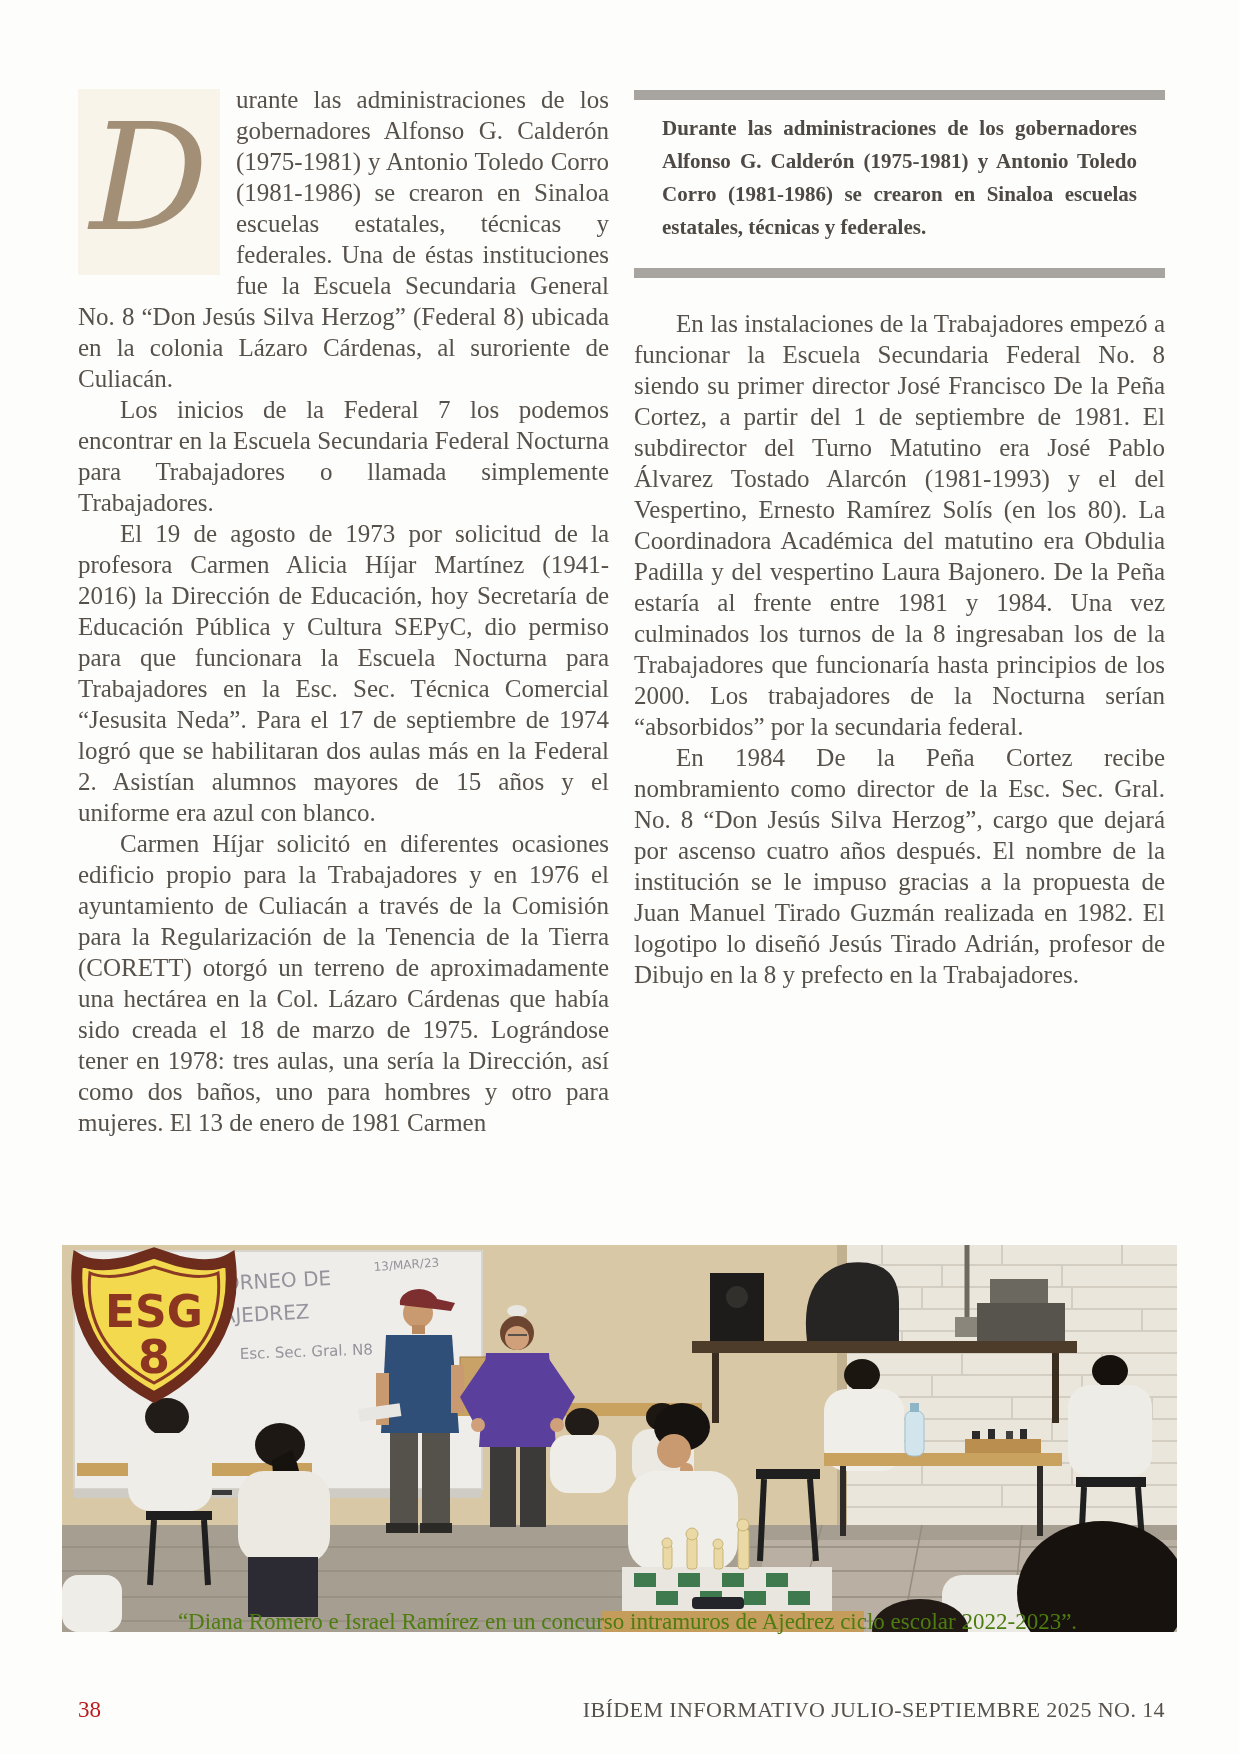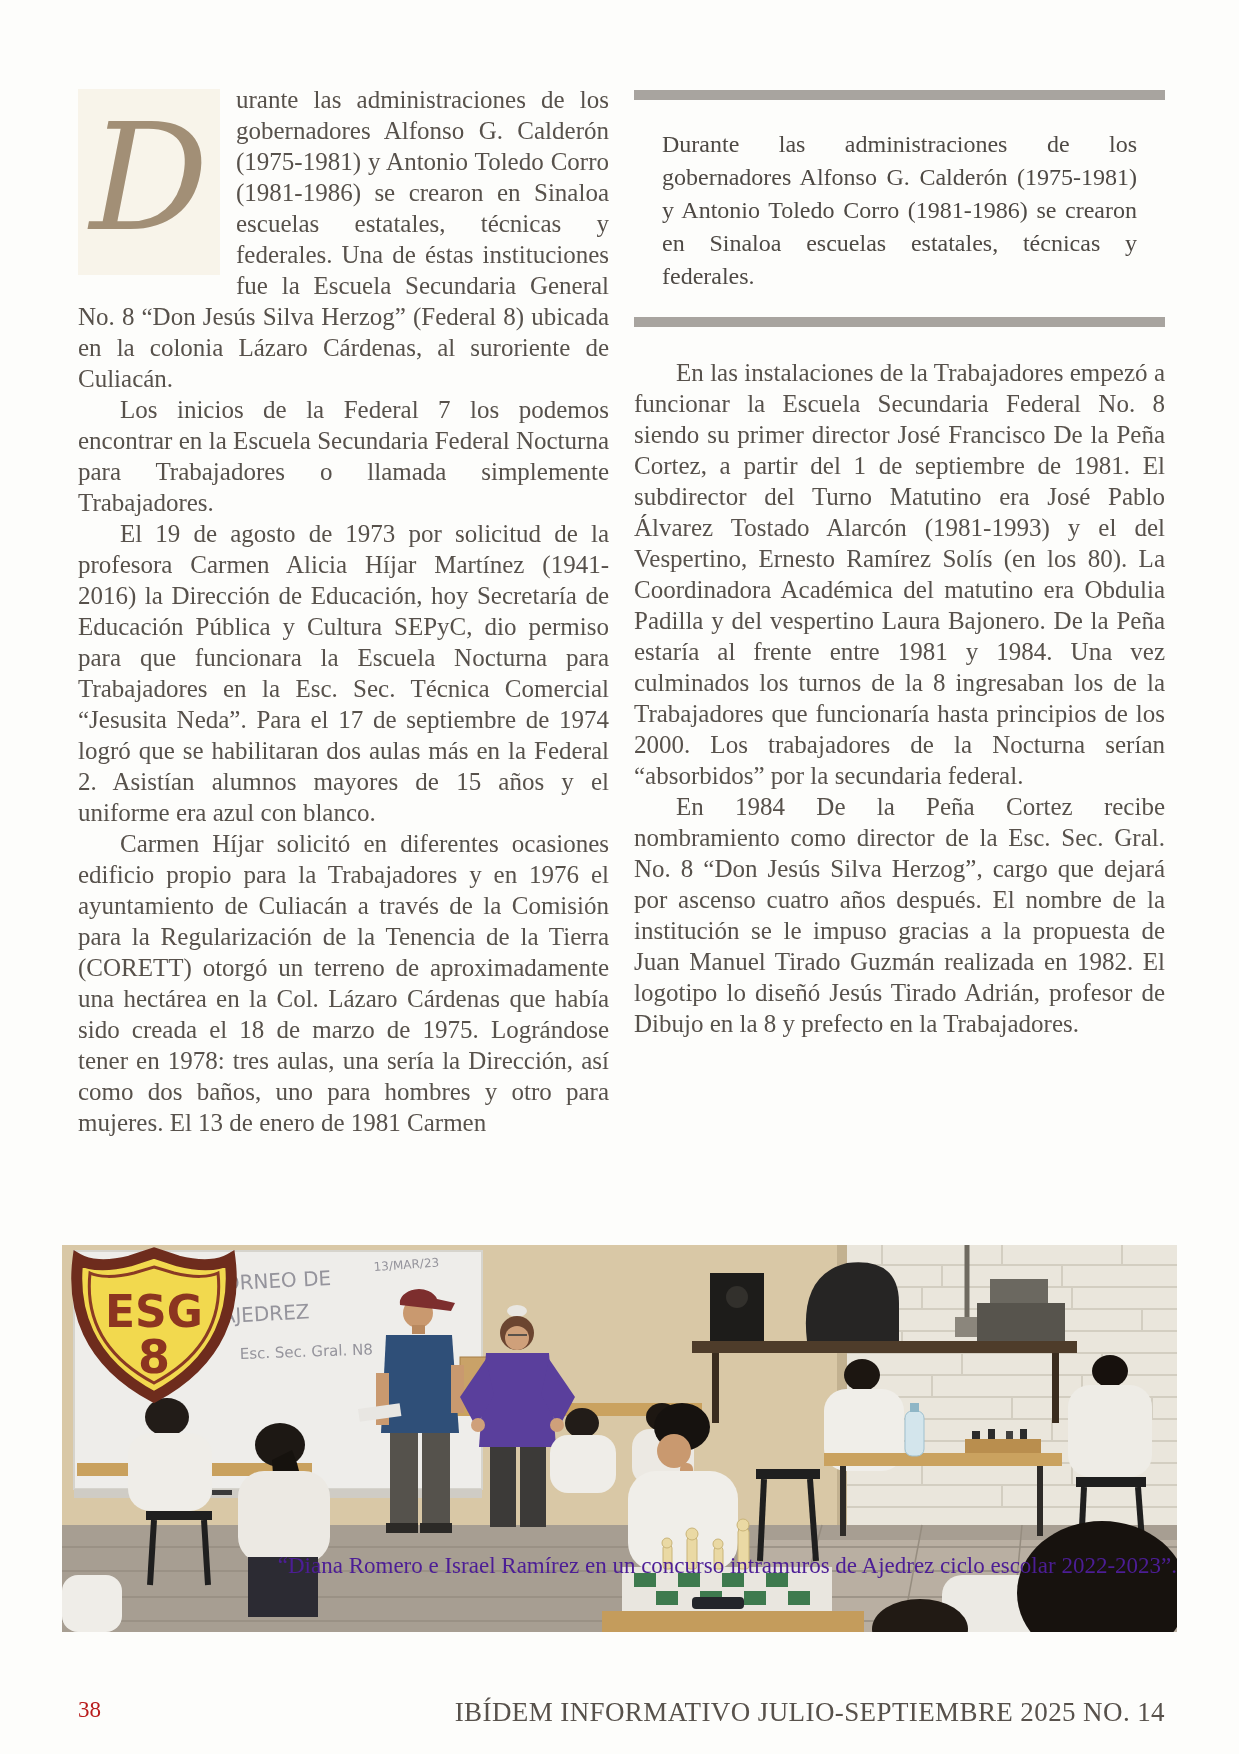--- a/index.html
+++ b/index.html
@@ -23,39 +23,39 @@
     background:#f8f4ea; display:flex; align-items:center; justify-content:center;
   }
   .dropcap-letter {
     font-family:"DejaVu Serif", serif; font-style:italic;
     font-size:148px; line-height:1; color:#a28f76; transform:translateY(-4px);
   }
 
   .pullquote { margin:2px 0 30px 0; }
   .pq-bar { height:10px; background:#a8a49f; }
   .pq-text {
-    font-weight:normal; color:#4e4944; text-align:justify;
-    padding:28px 28px 24px 28px; font-size:24px; line-height:33px;
+    font-weight:bold; color:#4e4944; text-align:justify;
+    padding:12px 28px 24px 28px; font-size:21px; line-height:33px;
   }
 
   .photo {
     position:absolute; left:62px; top:1245px; width:1115px; height:387px;
     background:#d9c8a6;
   }
   .photo svg { display:block; width:100%; height:100%; }
 
   .caption {
-    position:absolute; left:78px; top:1552px; width:1099px;
-    font-size:23px; line-height:28px; color:#4c1d95; text-align:right;
+    position:absolute; left:78px; top:1608px; width:1099px;
+    font-size:23px; line-height:28px; color:#4d7c0f; text-align:center;
   }
   .footer-num {
     position:absolute; left:78px; top:1697px; font-size:23px; color:#b91c1c;
   }
   .footer-journal {
-    position:absolute; right:74px; top:1697px; font-size:27px;
+    position:absolute; right:74px; top:1697px; font-size:22px;
     letter-spacing:0.4px; color:#57514b;
   }
 
   .hand { font-family:"DejaVu Sans", sans-serif; fill:#95949c; }
   .badge-letters { font-family:"DejaVu Sans", sans-serif; font-weight:bold; fill:#8c3520; }
 </style>
 </head>
 <body>
 
 <div class="page">

